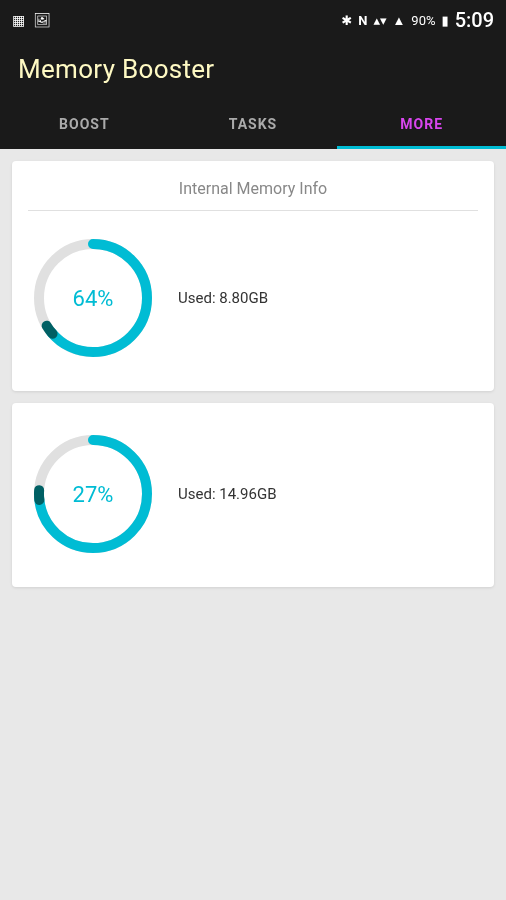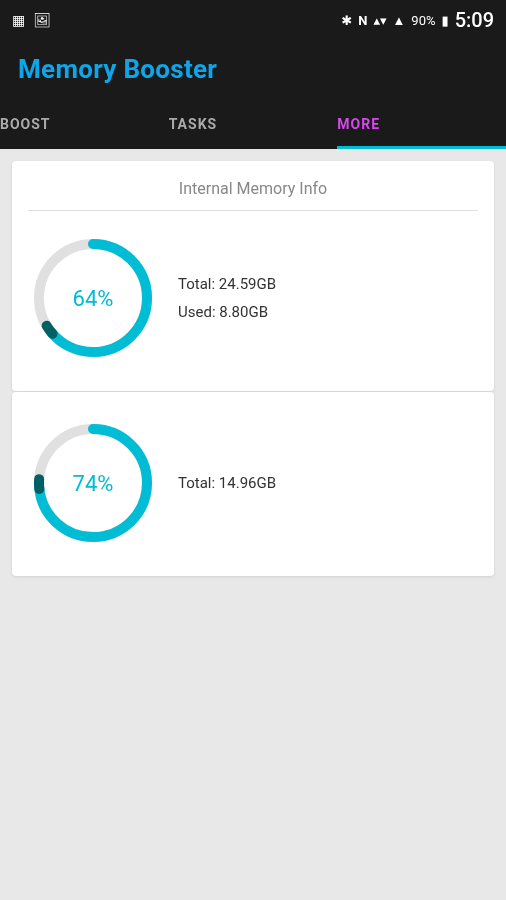--- a/index.html
+++ b/index.html
@@ -38,56 +38,56 @@
       color: #fff;
       font-size: 13px;
     }
 
     
     .app-header {
       background: #1a1a1a;
       padding: 14px 18px 18px 18px;
     }
     .app-title {
-      color: #0ea5e9;
+      color: #fef9c3;
       font-size: 26px;
-      font-weight: bold;
+      font-weight: normal;
       letter-spacing: 0.3px;
     }
 
     
     .tab-bar {
       background: #1a1a1a;
       display: flex;
       border-bottom: 3px solid #1a1a1a;
     }
     .tab {
       flex: 1;
-      text-align: left;
+      text-align: center;
       padding: 14px 0;
       color: #aaa;
       font-size: 14px;
       font-weight: bold;
       letter-spacing: 1px;
       cursor: pointer;
       border-bottom: 3px solid transparent;
       margin-bottom: -3px;
     }
     .tab.active {
       color: #d946ef;
       border-bottom: 3px solid #00bcd4;
     }
 
     
     .content {
       background: #e8e8e8;
       padding: 12px;
       display: flex;
       flex-direction: column;
-      gap: 1px;
+      gap: 12px;
     }
 
     
     .card {
       background: #fff;
       border-radius: 4px;
       padding: 18px 16px 20px 16px;
       box-shadow: 0 1px 3px rgba(0,0,0,0.1);
     }
     .card-title {
@@ -190,35 +190,34 @@
       <div class="circle-container">
         <svg viewBox="0 0 130 130">
           <circle class="circle-bg" cx="65" cy="65" r="54"></circle>
           <circle class="circle-progress" cx="65" cy="65" r="54" stroke="#00bcd4" stroke-dasharray="217 339" stroke-dashoffset="0"></circle>
 
           <circle class="circle-progress" cx="65" cy="65" r="54" stroke="#006064" stroke-dasharray="10 329" stroke-dashoffset="-215"></circle>
         </svg>
         <span class="circle-text">64%</span>
       </div>
       <div class="memory-info">
-        <div class="info-row">Total: 24.59GB</div>
         <div class="info-row">Used: 8.80GB</div>
       </div>
     </div>
   </div>
 
   <div class="card">
     <div class="card-body">
       <div class="circle-container">
         <svg viewBox="0 0 130 130">
           <circle class="circle-bg" cx="65" cy="65" r="54"></circle>
           <circle class="circle-progress" cx="65" cy="65" r="54" stroke="#00bcd4" stroke-dasharray="250 339" stroke-dashoffset="0"></circle>
           <circle class="circle-progress" cx="65" cy="65" r="54" stroke="#006064" stroke-dasharray="10 329" stroke-dashoffset="-248"></circle>
         </svg>
-        <span class="circle-text">74%</span>
+        <span class="circle-text">27%</span>
       </div>
       <div class="memory-info">
-        <div class="info-row">Total: 14.96GB</div>
+        <div class="info-row">Used: 14.96GB</div>
       </div>
     </div>
   </div>
 
 </div>
 
 </body></html>

